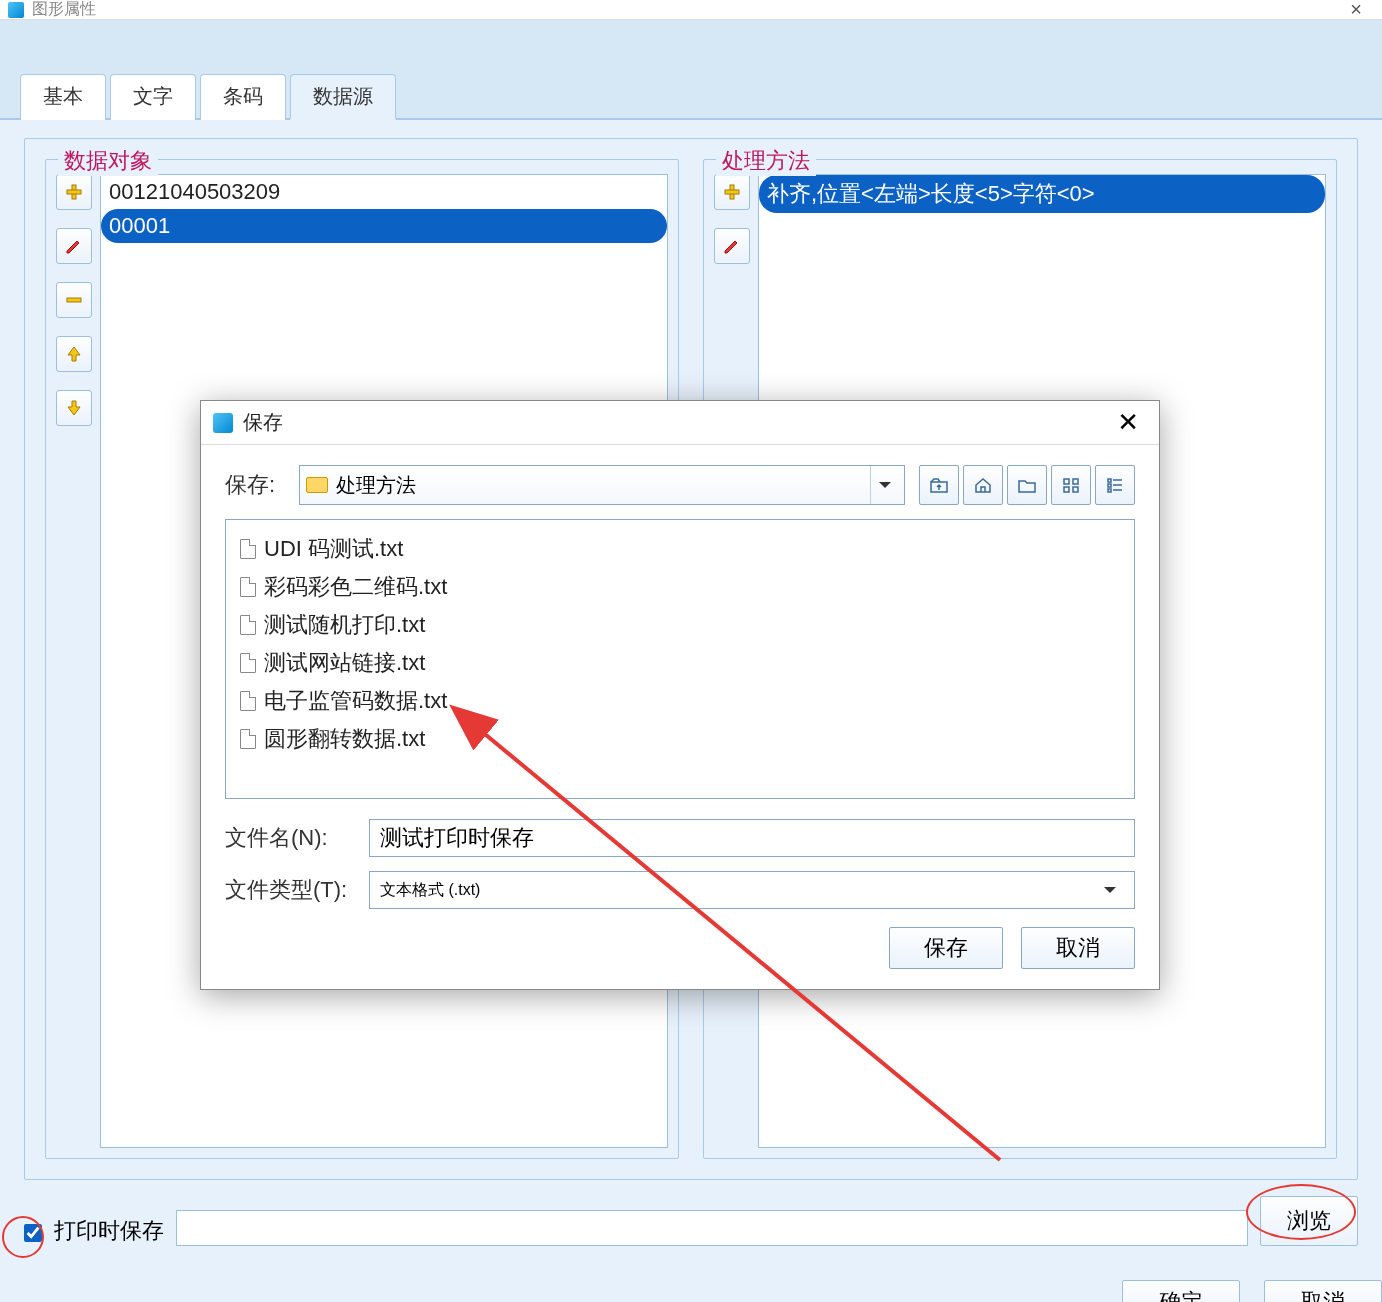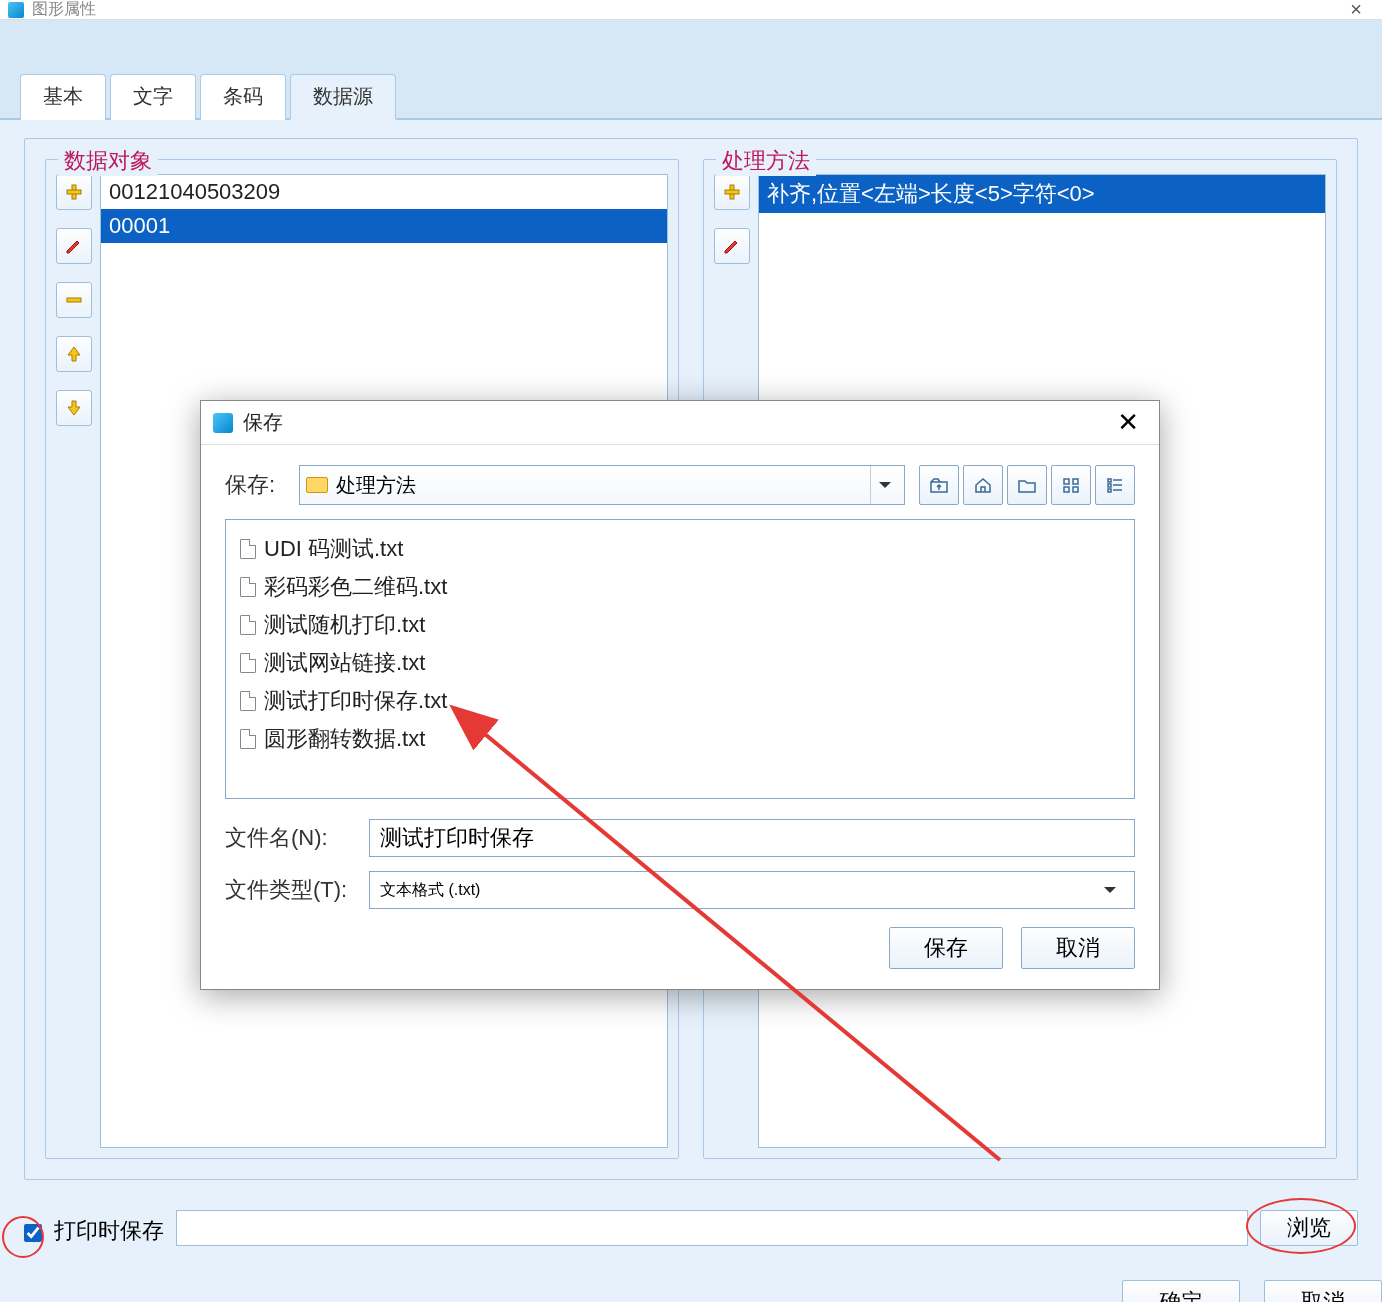--- a/index.html
+++ b/index.html
@@ -20,32 +20,32 @@
     .group-label { position: absolute; top: -14px; left: 12px; background: #e7f1fb; padding: 0 6px; font-size: 22px; color: #be185d; }
     
     .left-col { flex: 1; position: relative; border: 1px solid #a9c9e8; border-radius: 2px; padding: 14px 10px 10px 10px; display: flex; gap: 8px; }
     .right-col { flex: 1; position: relative; border: 1px solid #a9c9e8; border-radius: 2px; padding: 14px 10px 10px 10px; display: flex; gap: 8px; }
     
     .btn-stack { display: flex; flex-direction: column; gap: 18px; }
     .icon-btn { width: 36px; height: 36px; background: linear-gradient(#fefefe,#eaf2fb); border: 1px solid #9dbedd; border-radius: 3px; display: flex; align-items: center; justify-content: center; cursor: pointer; }
     
     .list-box { flex: 1; background: #fff; border: 1px solid #9dbedd; height: 100%; overflow: auto; }
     .list-item { padding: 4px 8px; font-size: 22px; color: #222; cursor: pointer; }
-    .list-item.selected { background: #0b61c4; color: #fff; }
+    .list-item.selected { background: #0b61c4; color: #fff; border-radius: 18px; }
     
     .bottom-row { position: absolute; left: 24px; right: 24px; bottom: 92px; display: flex; align-items: flex-end; gap: 12px; }
     .bottom-row .chk-wrap { position: relative; }
     .circle-red { position: absolute; border: 2px solid #e53935; border-radius: 50%; pointer-events:none; }
     .chk-circle { width: 42px; height: 42px; top: -8px; left: -22px; }
     .browse-circle { width: 110px; height: 56px; top: -12px; left: -14px; border-radius: 50%/50%; }
     .chk { width: 18px; height: 18px; accent-color: #0b61c4; }
     .chk-label { font-size: 22px; }
     .path-input { flex: 1; height: 36px; border: 1px solid #9dbedd; background: #fff; padding: 0 8px; font-size: 18px; }
     .browse-btn-wrap { position: relative; }
-    .browse-btn { height: 36px; padding: 0 26px; font-size: 22px; background: linear-gradient(#fefefe,#eaf2fb); border: 1px solid #9dbedd; border-radius: 2px; cursor: pointer; }
+    .browse-btn { height: 50px; padding: 0 26px; font-size: 22px; background: linear-gradient(#fefefe,#eaf2fb); border: 1px solid #9dbedd; border-radius: 2px; cursor: pointer; }
     
     .footer-btns { position: absolute; left: 0; right: 0; bottom: 14px; display: flex; justify-content: flex-end; gap: 24px; }
     .footer-btn { height: 44px; padding: 0 36px; font-size: 22px; background: linear-gradient(#fefefe,#eaf2fb); border: 1px solid #9dbedd; border-radius: 2px; cursor: pointer; }
     
     
     .save-dialog { position: absolute; left: 200px; top: 280px; width: 960px; background: #fff; border: 1px solid #888; box-shadow: 0 6px 30px rgba(0,0,0,.35); }
     .dlg-title { height: 44px; display: flex; align-items: center; padding: 0 12px; border-bottom: 1px solid #ddd; }
     .dlg-title .app-icon { width: 20px; height: 20px; background: linear-gradient(135deg,#4fc3f7,#0288d1); border-radius: 3px; margin-right: 10px; }
     .dlg-title-text { font-size: 20px; color: #222; }
     .dlg-close { margin-left: auto; font-size: 26px; font-weight: 300; cursor: pointer; padding: 0 8px; }
@@ -236,21 +236,21 @@
         <div class="file-row">
             <div class="doc-ico"></div>
             <span>测试随机打印.txt</span>
           </div>
         <div class="file-row">
             <div class="doc-ico"></div>
             <span>测试网站链接.txt</span>
           </div>
         <div class="file-row">
             <div class="doc-ico"></div>
-            <span>测试打印时保存.txt</span>
+            <span>电子监管码数据.txt</span>
           </div>
         <div class="file-row">
             <div class="doc-ico"></div>
             <span>圆形翻转数据.txt</span>
           </div>
       </div>
 
       <div class="dlg-row" style="margin-top:20px">
         <div class="dlg-row-label">文件名(N):</div>
         <input class="fn-input" value="测试打印时保存" style="">

